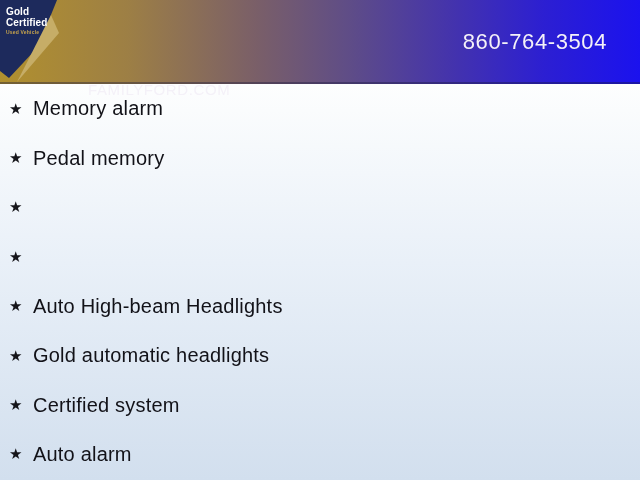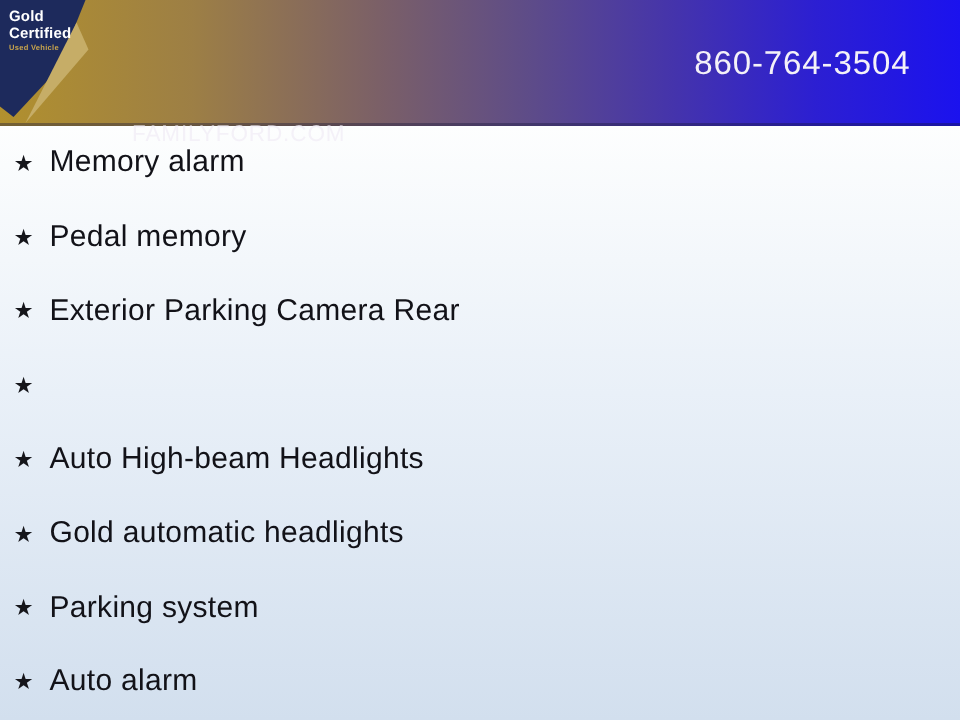--- a/index.html
+++ b/index.html
@@ -134,36 +134,35 @@
       <li>
         <span class="star">★</span>
         <span>Memory alarm</span>
       </li>
       <li>
         <span class="star">★</span>
         <span>Pedal memory</span>
       </li>
       <li>
         <span class="star">★</span>
-        <span>Exterior Parking Camera Rear</span>
       </li>
       <li>
         <span class="star">★</span>
       </li>
       <li>
         <span class="star">★</span>
         <span>Auto High-beam Headlights</span>
       </li>
       <li>
         <span class="star">★</span>
         <span>Gold automatic headlights</span>
       </li>
       <li>
         <span class="star">★</span>
-        <span>Parking system</span>
+        <span>Certified system</span>
       </li>
       <li>
         <span class="star">★</span>
         <span>Auto alarm</span>
       </li>
     </ul>
   </div>
 
 </div>
 

